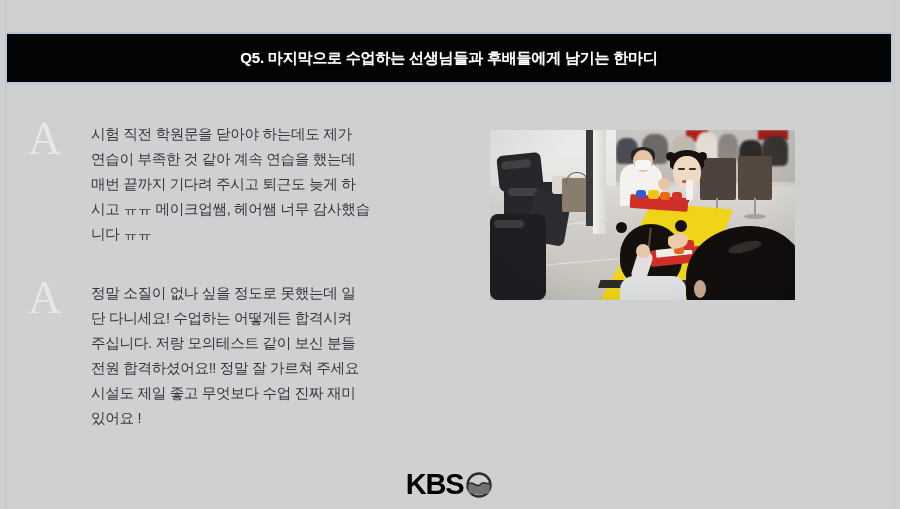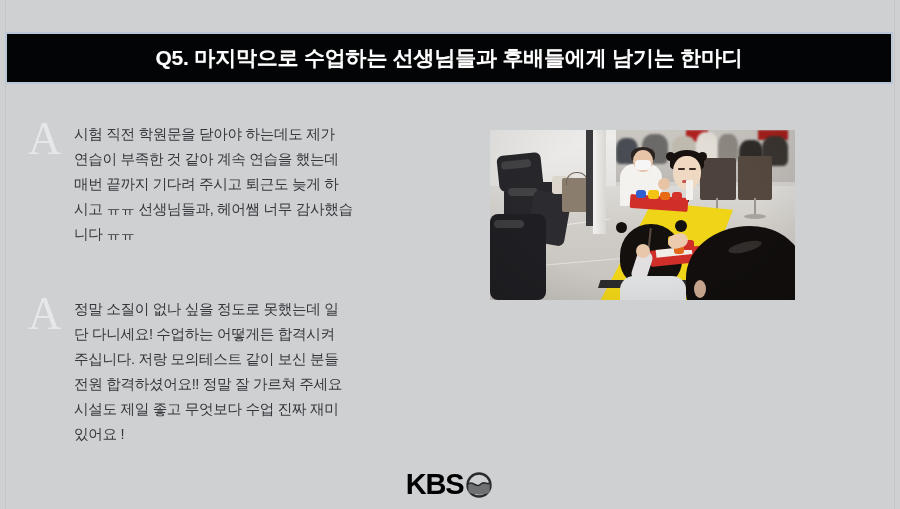--- a/index.html
+++ b/index.html
@@ -46,55 +46,56 @@
     height: 52px;
     background: #030405;
     border: 2px solid #b9c7d8;
     box-sizing: border-box;
     display: flex;
     align-items: center;
     justify-content: center;
   }
   .title-text {
     color: #ffffff;
-    font-size: 21px;
+    font-size: 15px;
     font-weight: bold;
     letter-spacing: -0.2px;
     white-space: nowrap;
     text-shadow: 0 0 1px rgba(255,255,255,0.35);
   }
 
   
   .answer {
     position: absolute;
     display: flex;
     align-items: flex-start;
   }
   #answer-1 { left: 28px; top: 118px; width: 400px; }
-  #answer-2 { left: 28px; top: 293px; width: 400px; }
+  #answer-2 { left: 28px; top: 277px; width: 400px; }
 
   .answer-mark {
     font-family: "Liberation Serif", serif;
     font-size: 46px;
     line-height: 42px;
     color: #e6e7e8;
     width: 46px;
     flex: 0 0 46px;
     text-align: left;
     user-select: none;
   }
 
   .answer-body {
     font-size: 14.6px;
     line-height: 25px;
     color: #35373c;
     letter-spacing: -0.35px;
     padding-top: 4px;
     white-space: pre-wrap;
     word-break: keep-all;
+    margin-left: 17px;
   }
 
   
   .sp {
     position: relative;
     display: inline;
     background-repeat: repeat-x;
     background-position: 0 100%;
     background-size: 4px 3px;
     background-image:
@@ -389,21 +390,21 @@
 
   <div class="title-banner">
     <div class="title-text">Q5. 마지막으로 수업하는 선생님들과 후배들에게 남기는 한마디</div>
   </div>
 
   <div class="answer" id="answer-1">
     <div class="answer-mark">A</div>
     <div class="answer-body">시험 직전 <span class="sp">학원문을</span> 닫아야 하는데도 제가
 연습이 부족한 것 같아 계속 연습을 했는데
 매번 끝까지 기다려 주시고 퇴근도 늦게 하
-시고 <span class="sp">ㅠㅠ</span> <span class="sp">선생님들과</span>, <span class="sp">헤어쌤</span> 너무 감사했습
+시고 <span class="sp">ㅠㅠ</span> <span class="sp">메이크업쌤</span>, <span class="sp">헤어쌤</span> 너무 감사했습
 니다 <span class="sp">ㅠㅠ</span></div>
   </div>
 
   <div class="answer" id="answer-2">
     <div class="answer-mark">A</div>
     <div class="answer-body">정말 소질이 없나 싶을 정도로 못했는데 일
 단 다니세요! <span class="sp">수업하는</span> 어떻게든 합격시켜
 주십니다. 저랑 모의테스트 같이 보신 분들
 전원 합격하셨어요!! 정말 잘 가르쳐 주세요
 시설도 제일 좋고 무엇보다 수업 진짜 재미

